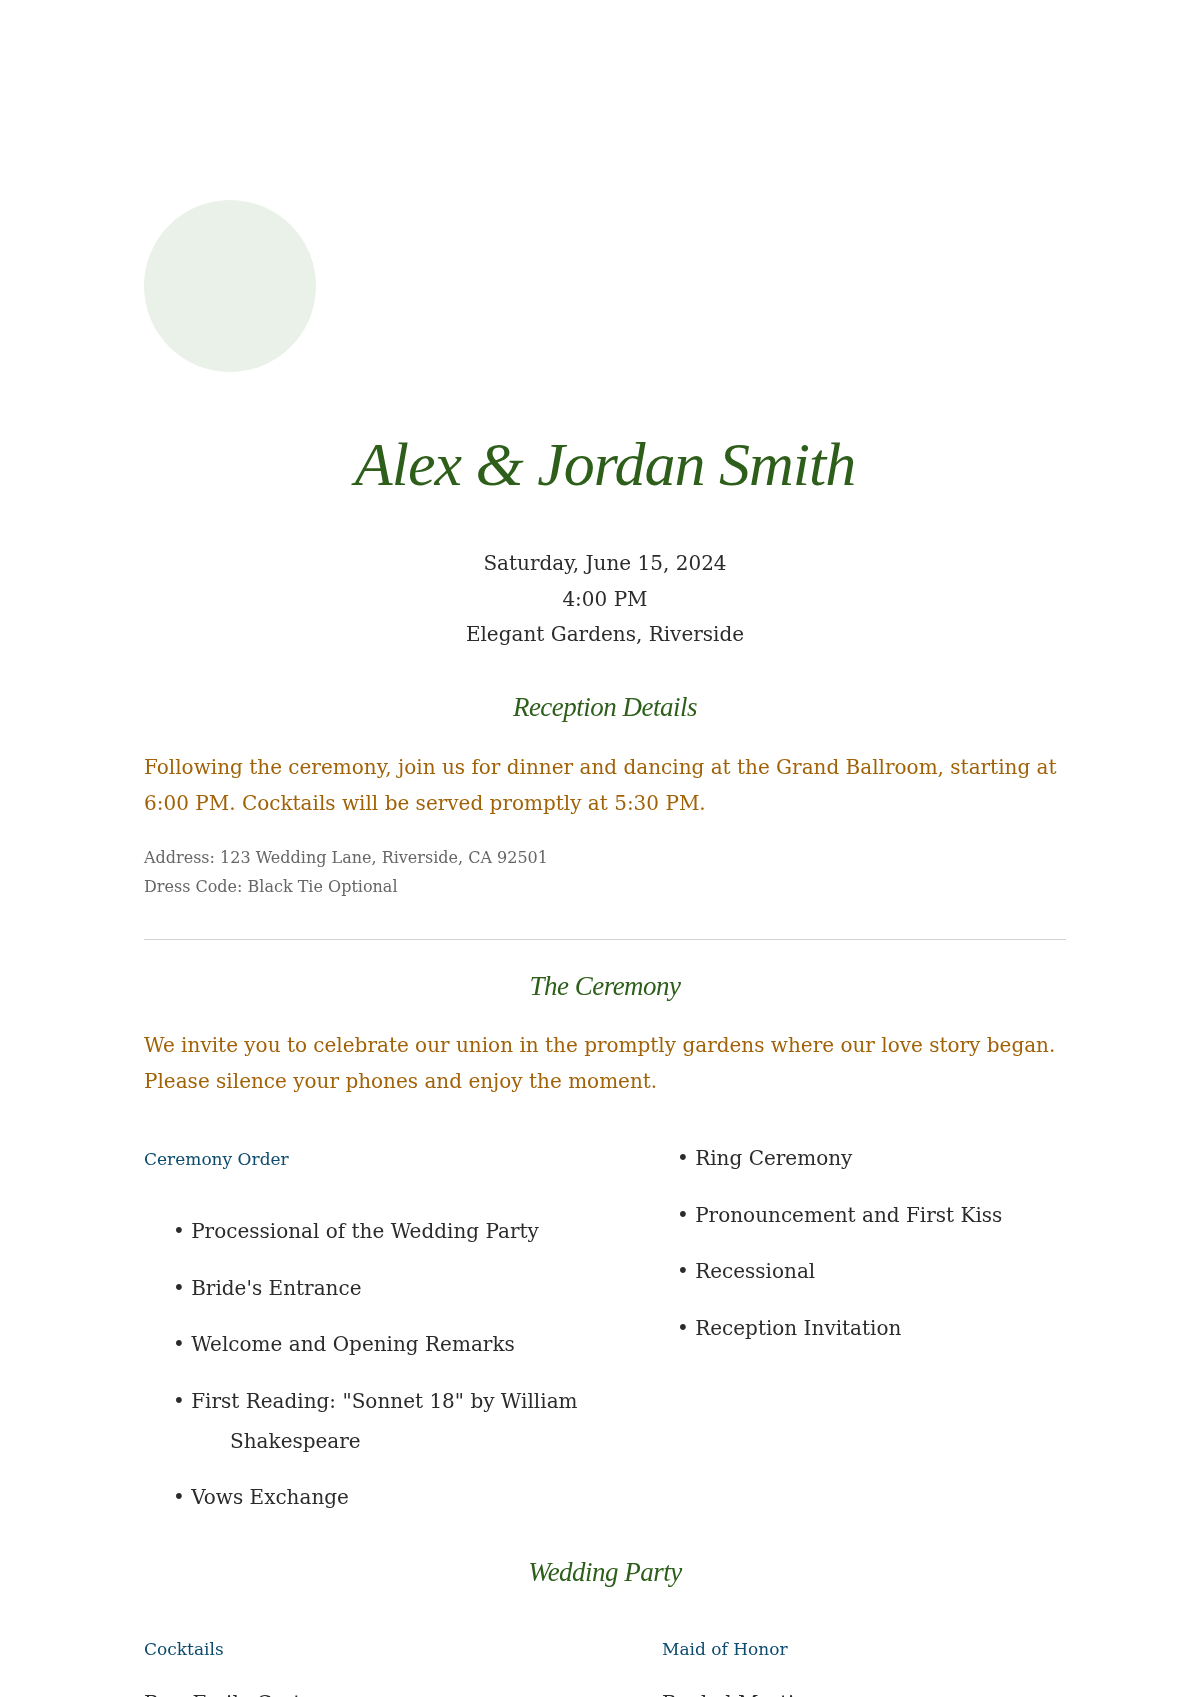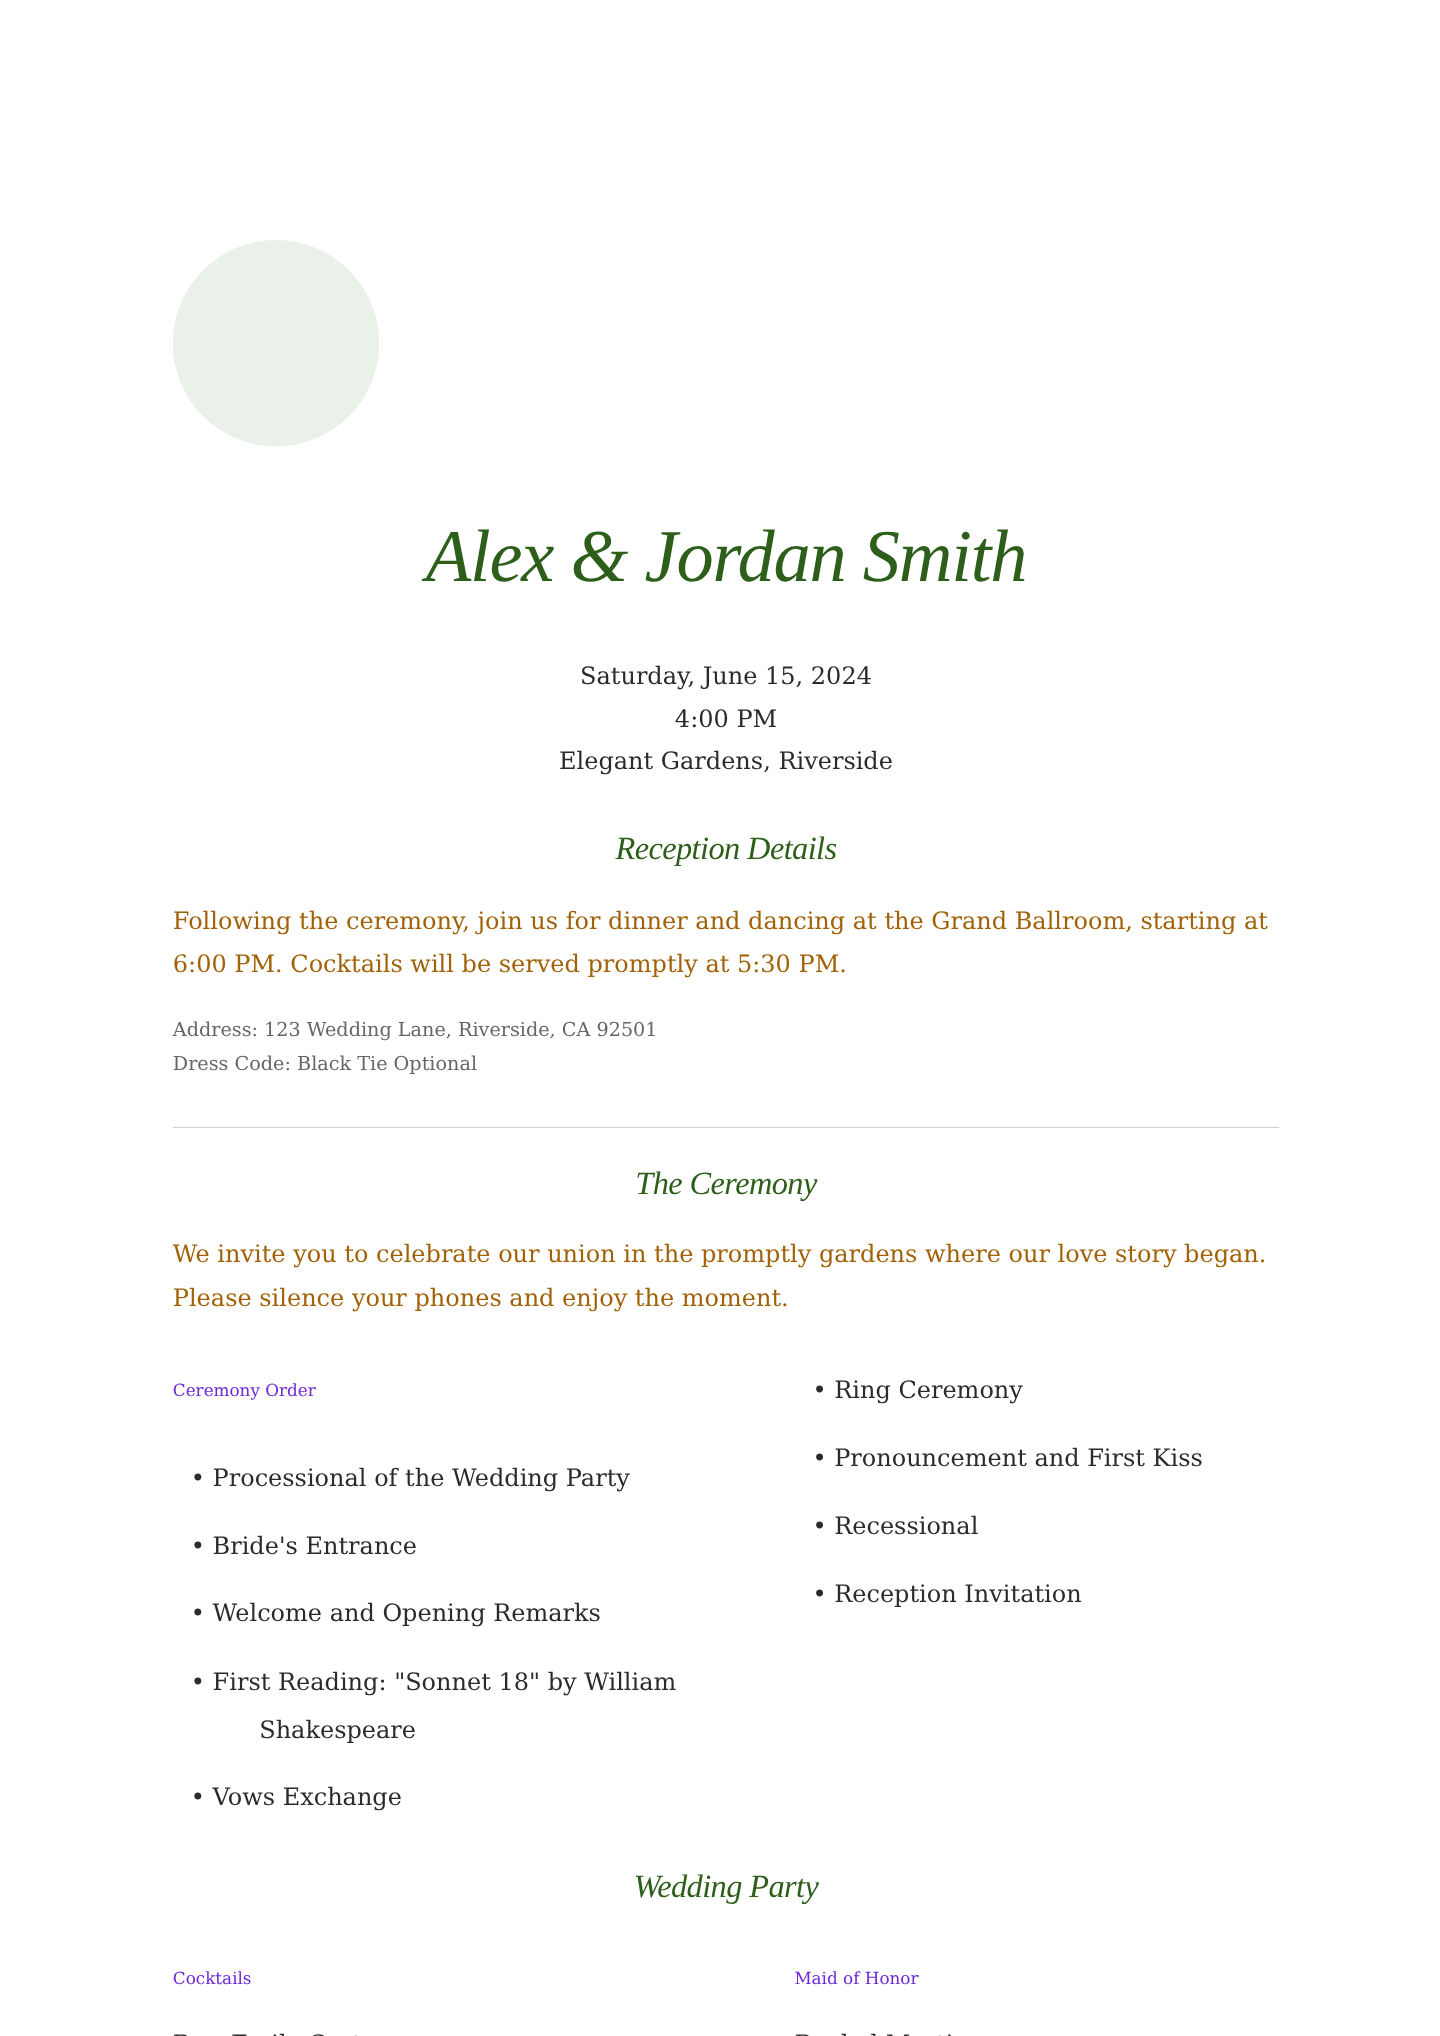--- a/index.html
+++ b/index.html
@@ -11,21 +11,21 @@
     .script { font-family: "Liberation Serif", "DejaVu Serif", serif; font-style: italic;
               color: #2d5e1a; text-align: center; position: absolute; left: 0; width: 922px; }
     .title { top: 428px; font-size: 62px; line-height: 72px; letter-spacing: -1px; }
     .h2 { font-size: 27px; line-height: 34px; letter-spacing: -0.5px; }
     .center-lines { position: absolute; left: 0; width: 922px; top: 546px; text-align: center;
                     font-size: 20px; line-height: 35.5px; color: #2b2b2b; }
     .para { position: absolute; left: 0; width: 922px; font-size: 20px; line-height: 35.5px; color: #a16207; }
     .small { position: absolute; left: 0; font-size: 16px; line-height: 29px; color: #666666; }
     .divider { position: absolute; left: 0; width: 922px; top: 939px; height: 0;
                border-top: 1.5px solid #d3d3d3; }
-    .label { position: absolute; font-size: 14px; line-height: 24px; color: #6d28d9; text-align: right; }
+    .label { position: absolute; font-size: 17px; line-height: 24px; color: #0c4a6e; text-align: right; }
     .list { position: absolute; list-style: none; margin: 15px; padding: 0; font-size: 20px; color: #2b2b2b; }
     .list li { line-height: 40px; margin-bottom: 16.5px; position: relative; padding-left: 0; }
     .list li .wrap { display: block; padding-left: 57px; }
     .name { position: absolute; font-size: 20px; line-height: 26px; color: #2b2b2b; }
   </style>
 </head>
 <body>
 
 <div class="circle"></div>
 
@@ -47,21 +47,21 @@
   <div class="small" style="top:872px;">Dress Code: Black Tie Optional</div>
 
   <div class="divider"></div>
 
   <div class="script h2" style="top:969px;">The Ceremony</div>
 
   <div class="para" style="top:1028px;">We invite you to celebrate our union in the promptly gardens where our love story began. Please silence your phones and enjoy the moment.</div>
 
   <div class="label" style="left:0; top:1147px;">Ceremony Order</div>
 
-  <ul class="list" style="left:0; top:1196px; width:460px;">
+  <ul class="list" style="left:14px; top:1196px; width:460px;">
     <li>• Processional of the Wedding Party</li>
     <li>• Bride's Entrance</li>
     <li>• Welcome and Opening Remarks</li>
     <li style="margin-bottom:0;">
       <span>• First Reading: "Sonnet 18" by William</span>
       <span class="wrap">Shakespeare</span>
     </li>
     <li style="margin-top:16.5px;">• Vows Exchange</li>
   </ul>
 

